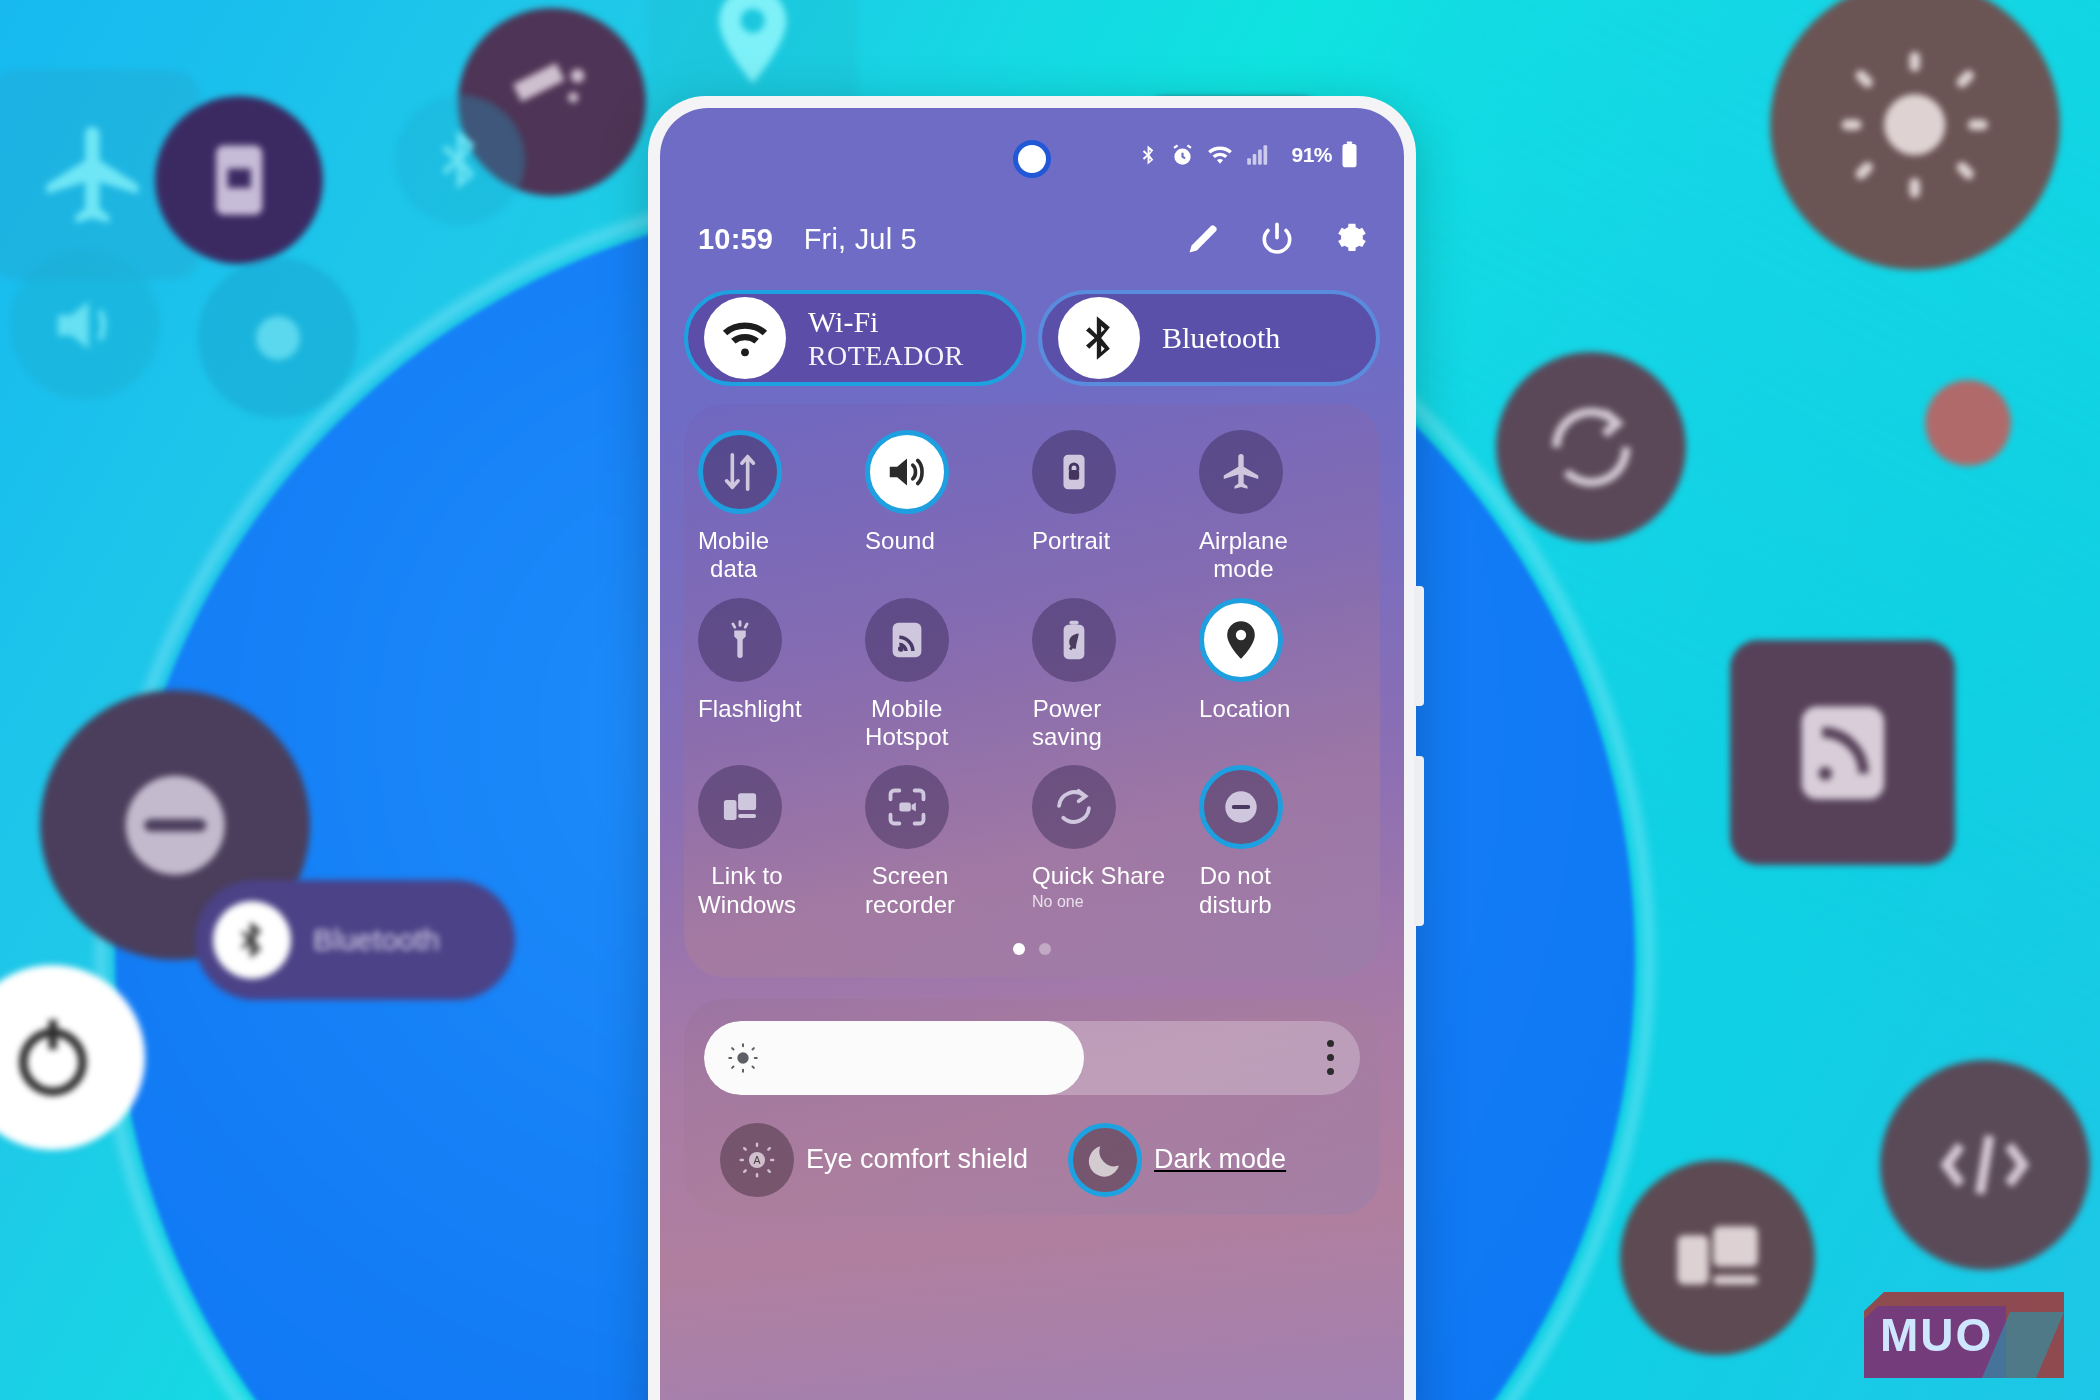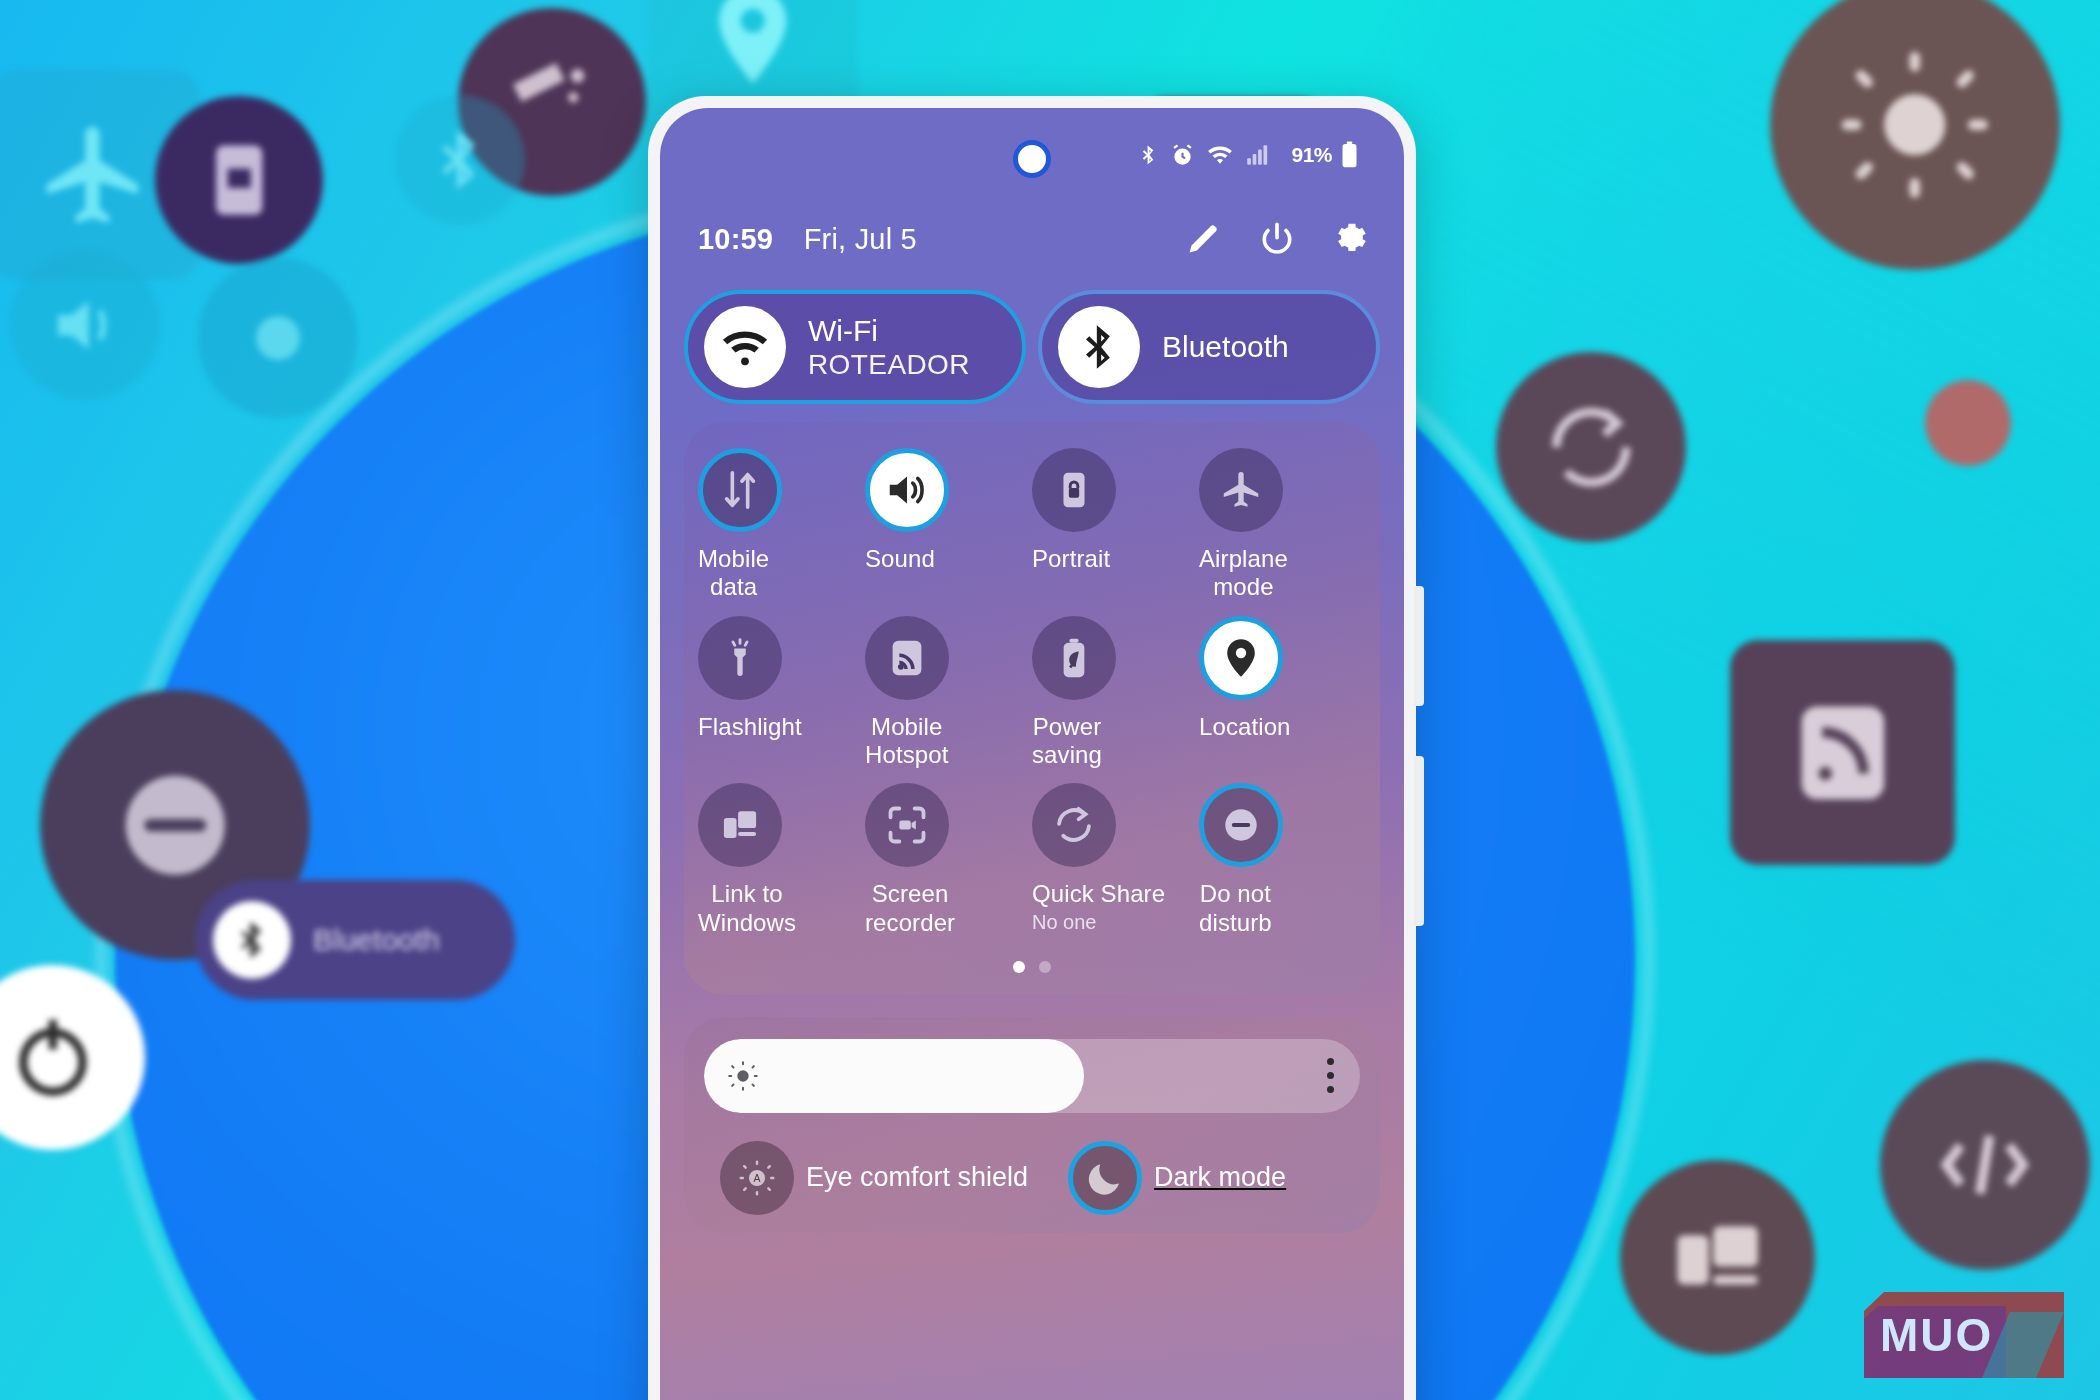--- a/index.html
+++ b/index.html
@@ -116,26 +116,27 @@
   #header-actions { margin-left: auto; display: flex; align-items: center; gap: 36px; }
   #header-actions .hicon { width: 38px; height: 38px; display: block; }
 
   
   #pills {
     display: flex; gap: 12px;
     padding: 14px 24px 0 24px;
   }
   .pill {
     flex: 1;
-    height: 114px;
+    height: 96px;
     border-radius: 999px;
     display: flex; align-items: center;
     padding-left: 16px;
     background: rgba(60,40,130,0.40);
     border: 4px solid rgba(90,150,230,0.85);
+    font-family: Liberation Serif, serif;
   }
   .pill.active { border-color: #1ea1e0; background: rgba(72,45,140,0.50); }
   .pill .circ {
     width: 82px; height: 82px; border-radius: 50%;
     background: #ffffff;
     display: flex; align-items: center; justify-content: center;
     flex: 0 0 auto;
   }
   .pill .circ svg { width: 52px; height: 52px; }
   .pill .txt { margin-left: 22px; color: #ffffff; line-height: 1.18; }
@@ -162,21 +163,21 @@
     background: rgba(48,34,76,0.42);
   }
   .tile .disc svg { width: 46px; height: 46px; }
   .tile.ring .disc { border: 5px solid #1e9fe0; }
   .tile.on .disc { background: #ffffff; border: 5px solid #1e9fe0; }
   .tile .tlabel {
     margin-top: 13px;
     font-size: 24px; color: #ffffff; text-align: center; line-height: 1.18;
     letter-spacing: 0.1px;
   }
-  .tile .tsub { font-size: 20px; color: #f0e9f2; text-align: center; margin-top: 2px; opacity: .92; }
+  .tile .tsub { font-size: 16px; color: #f0e9f2; text-align: center; margin-top: 2px; opacity: .92; }
   #dots { display: flex; justify-content: center; gap: 14px; margin-top: 24px; padding-bottom: 6px; }
   #dots .dot { width: 12px; height: 12px; border-radius: 50%; background: rgba(255,255,255,0.35); }
   #dots .dot.on { background: #ffffff; }
 
   
   #bright-card {
     margin: 22px 24px 0 24px;
     border-radius: 40px;
     background: linear-gradient(160deg, rgba(150,112,150,0.36) 0%, rgba(168,126,150,0.34) 50%, rgba(140,126,176,0.34) 100%);
     padding: 22px 20px 18px 20px;

